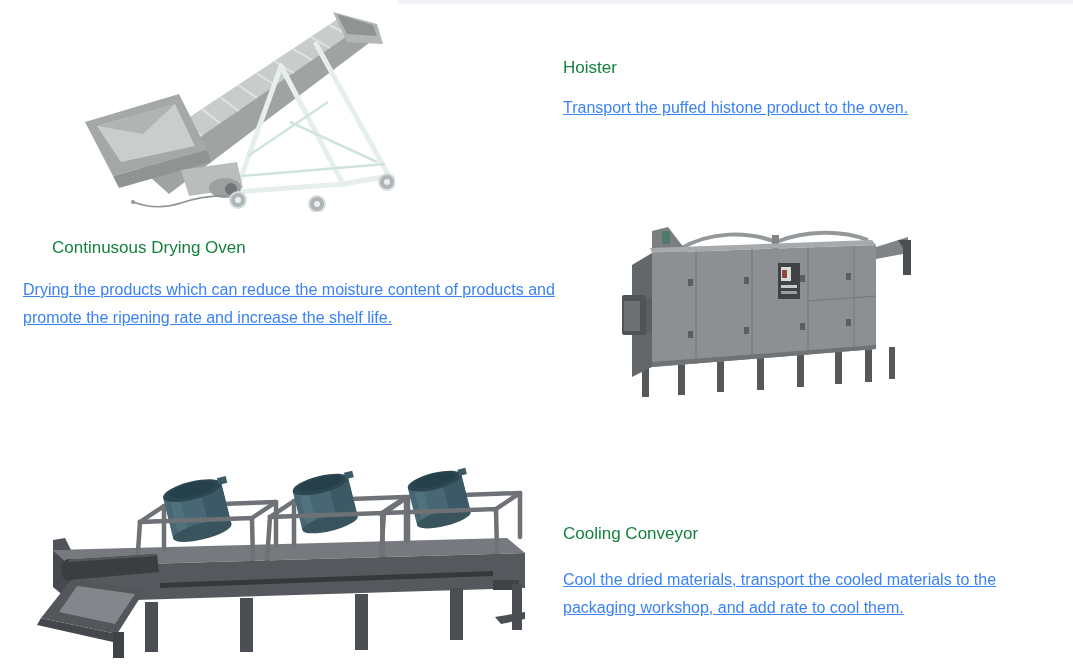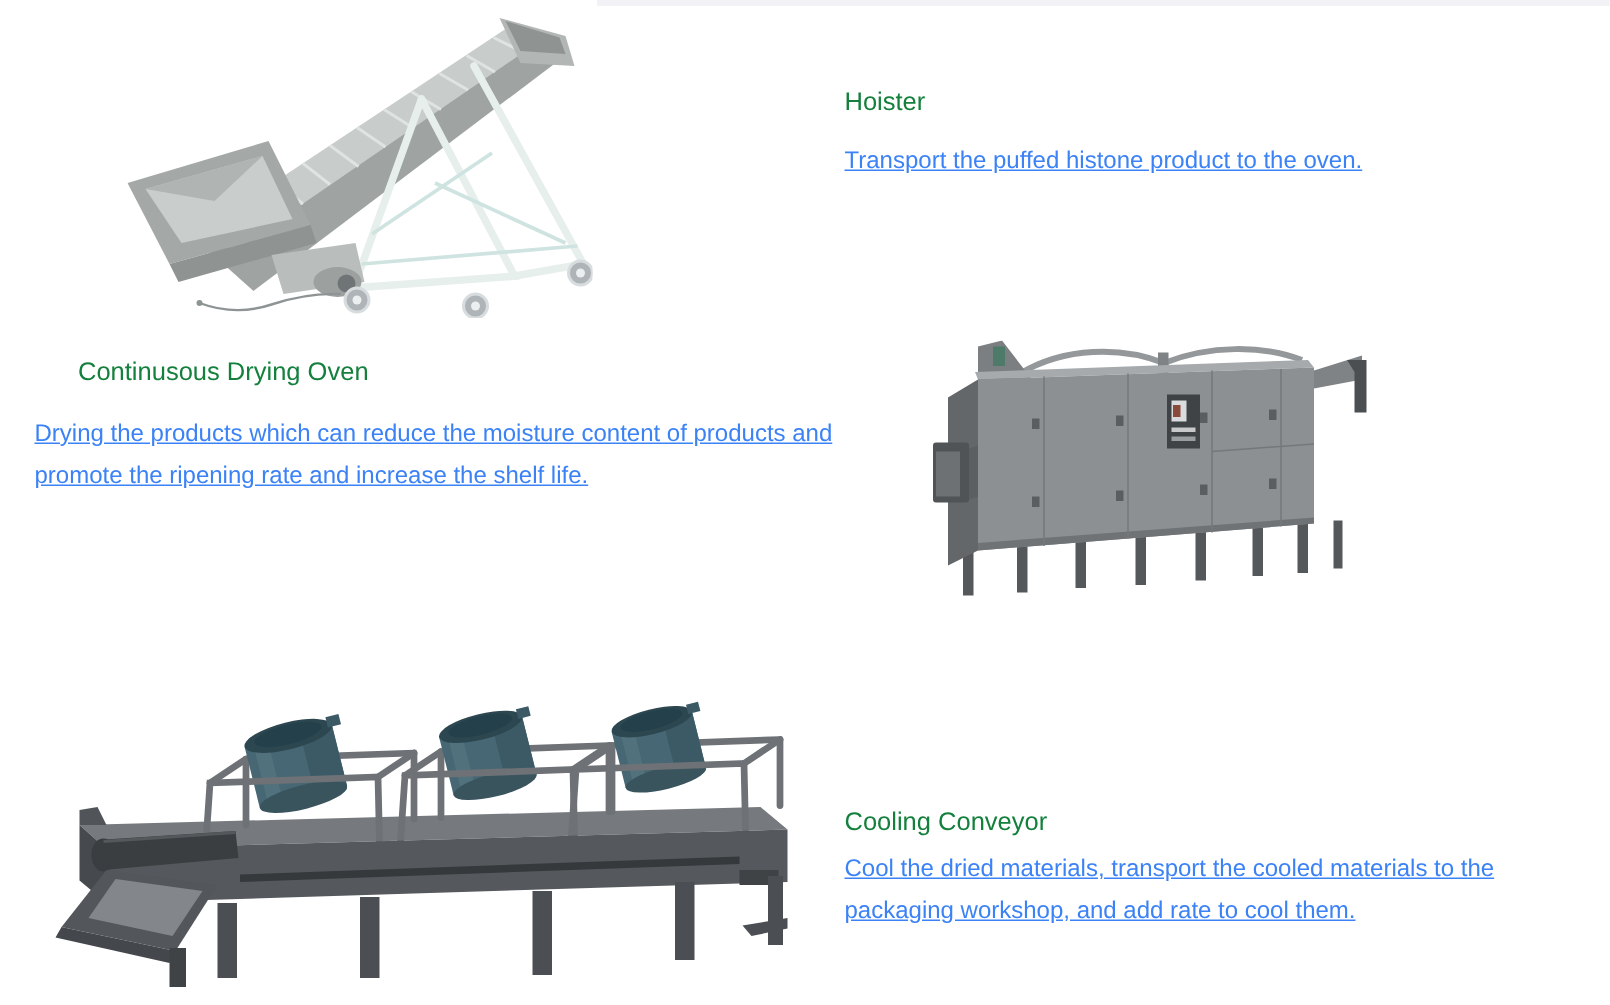--- a/index.html
+++ b/index.html
@@ -14,21 +14,21 @@
   .sec-title{
     position:absolute;font-size:17px;font-weight:400;line-height:22px;margin:0;color:#15803d;
   }
   .sec-desc{
     position:absolute;font-size:16px;font-weight:400;line-height:27.5px;margin:0;color:#3b82f6;text-decoration:underline;
   }
   #title-hoister{left:563px;top:57px;}
   #desc-hoister{left:563px;top:94px;width:470px;}
   #title-oven{left:36px;top:237px;margin-left:16px;}
   #desc-oven{left:23px;top:276px;width:532px;}
-  #title-cool{left:563px;top:537px;}
+  #title-cool{left:563px;top:523px;}
   #desc-cool{left:563px;top:566px;width:500px;}
   #img-hoister{left:85px;top:4px;}
   #img-oven{left:622px;top:227px;}
   #img-cool{left:25px;top:462px;}
 </style>
 </head>
 <body>
 
 <div class="top-strip"></div>
 

